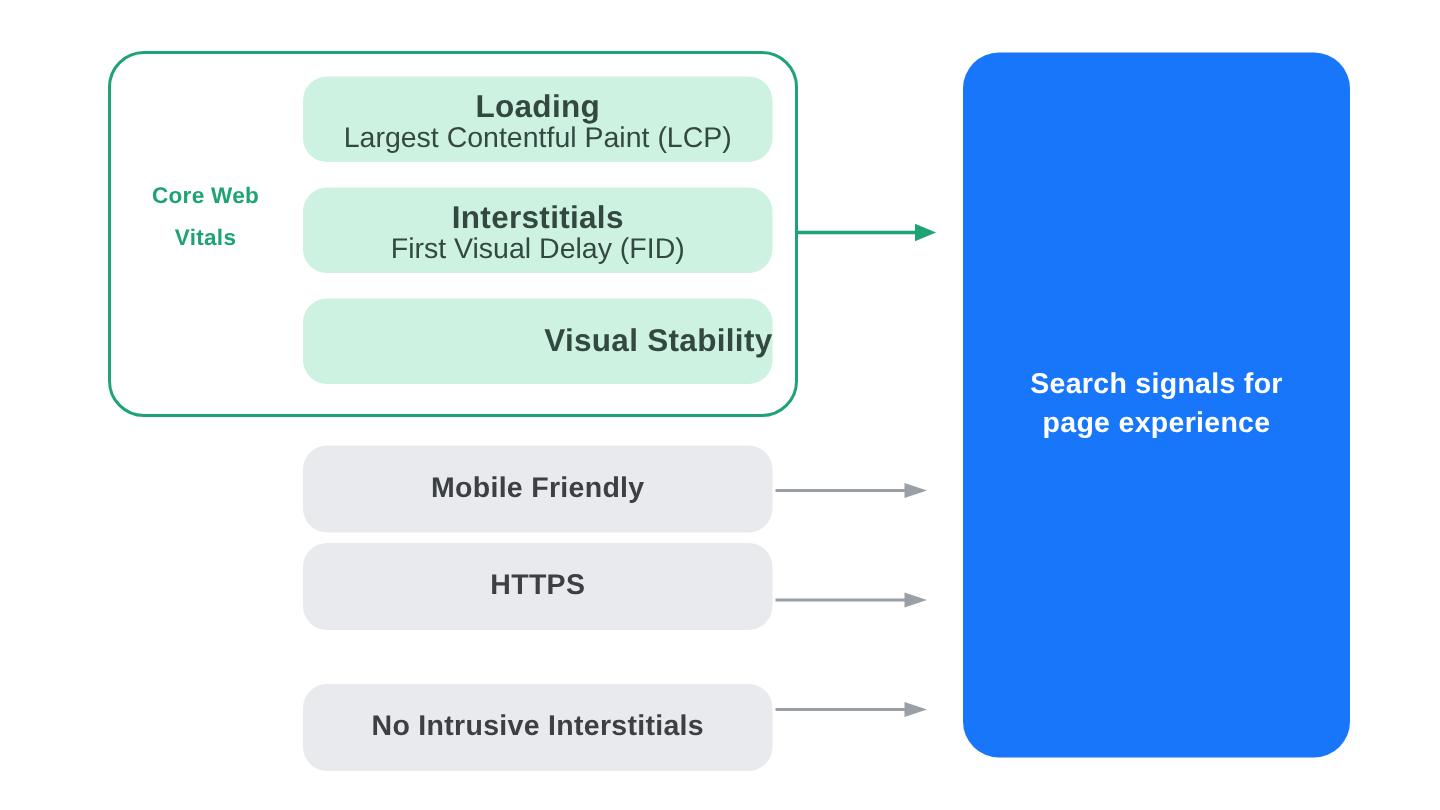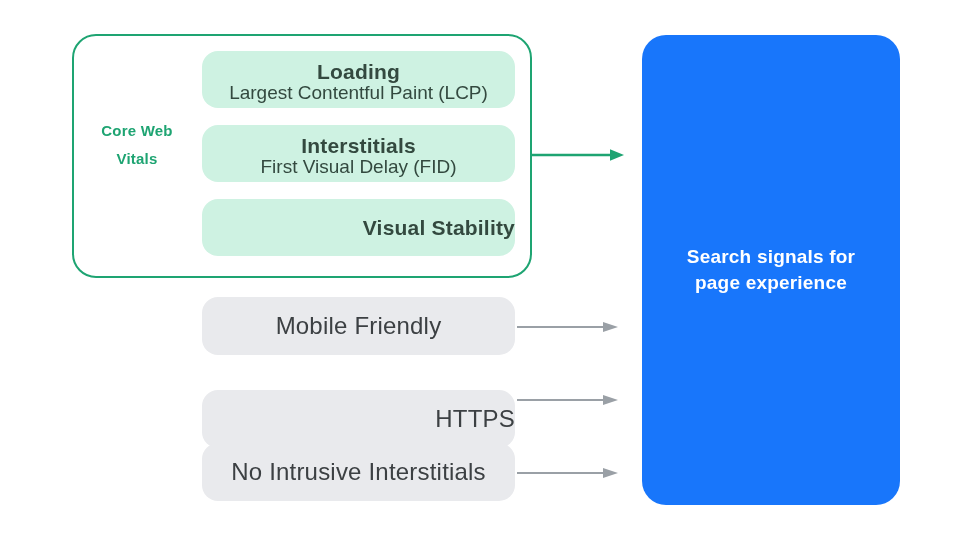--- a/index.html
+++ b/index.html
@@ -37,29 +37,29 @@
   .pill.green{background:var(--green_fill);height:57px;}
   .pill.gray{background:var(--gray_fill);height:58px;}
 
   .pill-title{
     font-size:21px;font-weight:600;color:var(--green_text);line-height:25px;letter-spacing:.2px;
   }
   .pill-sub{
     font-size:19px;font-weight:400;color:var(--green_text);line-height:17px;
   }
   .gray-label{
-    font-size:24px;font-weight:400;color:var(--gray_text);letter-spacing:.2px;
+    font-size:19px;font-weight:700;color:var(--gray_text);letter-spacing:.2px;
   }
 
   #pill-loading{top:51px;}
   #pill-interactivity{top:125px;}
   #pill-visual-stability{top:199px;align-items:flex-end;}
   #pill-mobile-friendly{top:297px;}
-  #pill-https{top:390px;align-items:flex-end;}
-  #pill-interstitials{top:443px;}
+  #pill-https{top:362px;}
+  #pill-interstitials{top:456px;}
 
   
   .result-box{
     position:absolute;left:630px;top:35px;width:258px;height:470px;
     background:var(--blue_fill);border-radius:24px;
     display:flex;align-items:center;justify-content:center;margin-left:12px;
   }
   .result-label{
     width:180px;text-align:center;color:var(--white_text);
     font-size:19px;font-weight:bold;line-height:26px;letter-spacing:.2px;

